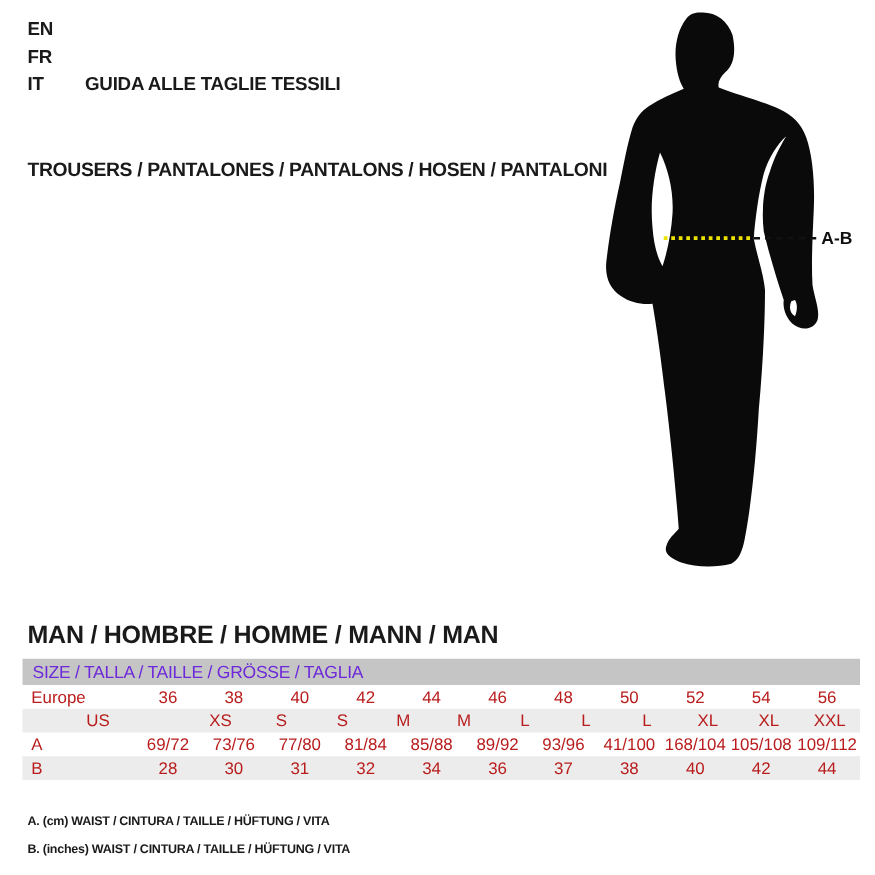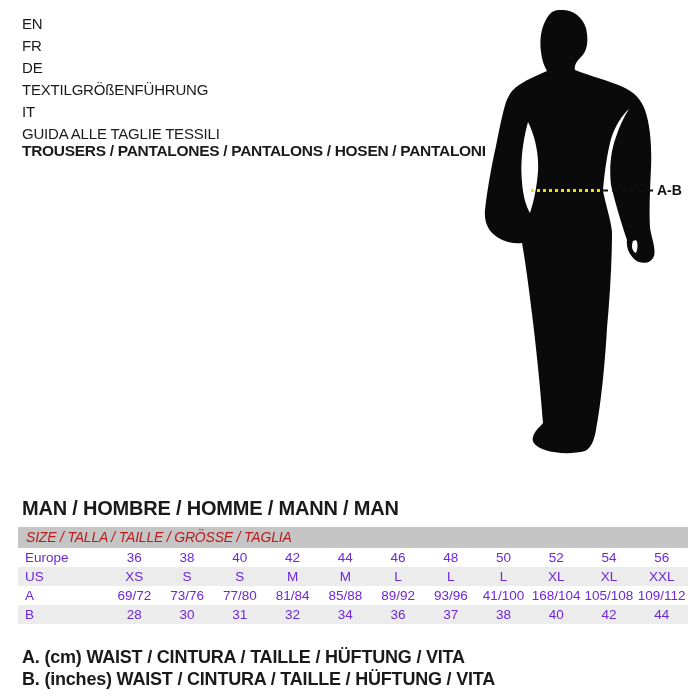--- a/index.html
+++ b/index.html
@@ -4,58 +4,54 @@
 <style>
   * { margin:0; padding:0; box-sizing:border-box; }
   html,body { background:#ffffff; }
   body { font-family:"Liberation Sans", sans-serif; color:#1a1a1a; }
   .page {
     position:relative; width:700px; height:700px; background:#fff; overflow:hidden;
   }
 
   
   .lang-list { position:absolute; left:22px; top:13px; }
-  .lang-row { display:flex; line-height:22px; font-size:15px; font-weight:400; letter-spacing:-0.2px;flex-direction:column; }
+  .lang-row { display:flex; line-height:22px; font-size:15px; font-weight:700; letter-spacing:-0.2px; }
   .lang-code { width:46px; }
   .lang-name { white-space:nowrap; }
 
   
-  .category { position:absolute; left:22px; top:142px; font-size:15.5px; font-weight:700; letter-spacing:-0.3px; white-space:nowrap; }
+  .category { position:absolute; left:22px; top:128px; font-size:15.5px; font-weight:700; letter-spacing:-0.3px; white-space:nowrap; }
 
   
   .figure { position:absolute; left:460px; top:0; width:240px; height:470px; }
 
   
   .man-label { position:absolute; left:22px; top:497px; font-size:20px; font-weight:700; letter-spacing:-0.2px; }
 
   
   .size-table { position:absolute; left:18px; top:527px; width:670px; font-size:13.5px; }
-  .thead { height:21px; line-height:21px; padding-left:8px; font-size:14px; color:#b91c1c; letter-spacing:-0.2px;font-style:italic; }
+  .thead { height:21px; line-height:21px; padding-left:8px; font-size:14px; color:#6d28d9; letter-spacing:-0.2px; }
   .trow { display:flex; height:19px; line-height:19px; }
-  .tcell { flex:1; text-align:center; color:#6d28d9; white-space:nowrap; }
+  .tcell { flex:1; text-align:center; color:#b91c1c; white-space:nowrap; }
   .tcell.label { flex:0 0 90px; text-align:left; padding-left:7px; }
 
   
-  .footnotes { position:absolute; left:22px; top:647px; font-size:18px; font-weight:700; letter-spacing:-0.2px; line-height:21.5px; }
+  .footnotes { position:absolute; left:22px; top:647px; font-size:10px; font-weight:700; letter-spacing:-0.2px; line-height:21.5px; }
 </style>
 </head>
 <body>
 
 <div class="page">
 
   <div class="lang-list">
       <div class="lang-row">
         <span class="lang-code">EN</span>
       </div>
       <div class="lang-row">
         <span class="lang-code">FR</span>
-      </div>
-      <div class="lang-row">
-        <span class="lang-code">DE</span>
-        <span class="lang-name">TEXTILGRÖßENFÜHRUNG</span>
       </div>
       <div class="lang-row">
         <span class="lang-code">IT</span>
         <span class="lang-name">GUIDA ALLE TAGLIE TESSILI</span>
       </div>
     </div>
 
   <div class="category">TROUSERS / PANTALONES / PANTALONS / HOSEN / PANTALONI</div>
 
   <div class="figure">
@@ -120,21 +116,21 @@
           <div class="tcell">40</div>
           <div class="tcell">42</div>
           <div class="tcell">44</div>
           <div class="tcell">46</div>
           <div class="tcell">48</div>
           <div class="tcell">50</div>
           <div class="tcell">52</div>
           <div class="tcell">54</div>
           <div class="tcell">56</div>
         </div>
-        <div class="trow" style="background: rgb(236, 236, 236);">
+        <div class="trow" style="background: rgb(236, 236, 236); padding-left: 44px;">
           <div class="tcell label">US</div>
           <div class="tcell">XS</div>
           <div class="tcell">S</div>
           <div class="tcell">S</div>
           <div class="tcell">M</div>
           <div class="tcell">M</div>
           <div class="tcell">L</div>
           <div class="tcell">L</div>
           <div class="tcell">L</div>
           <div class="tcell">XL</div>

